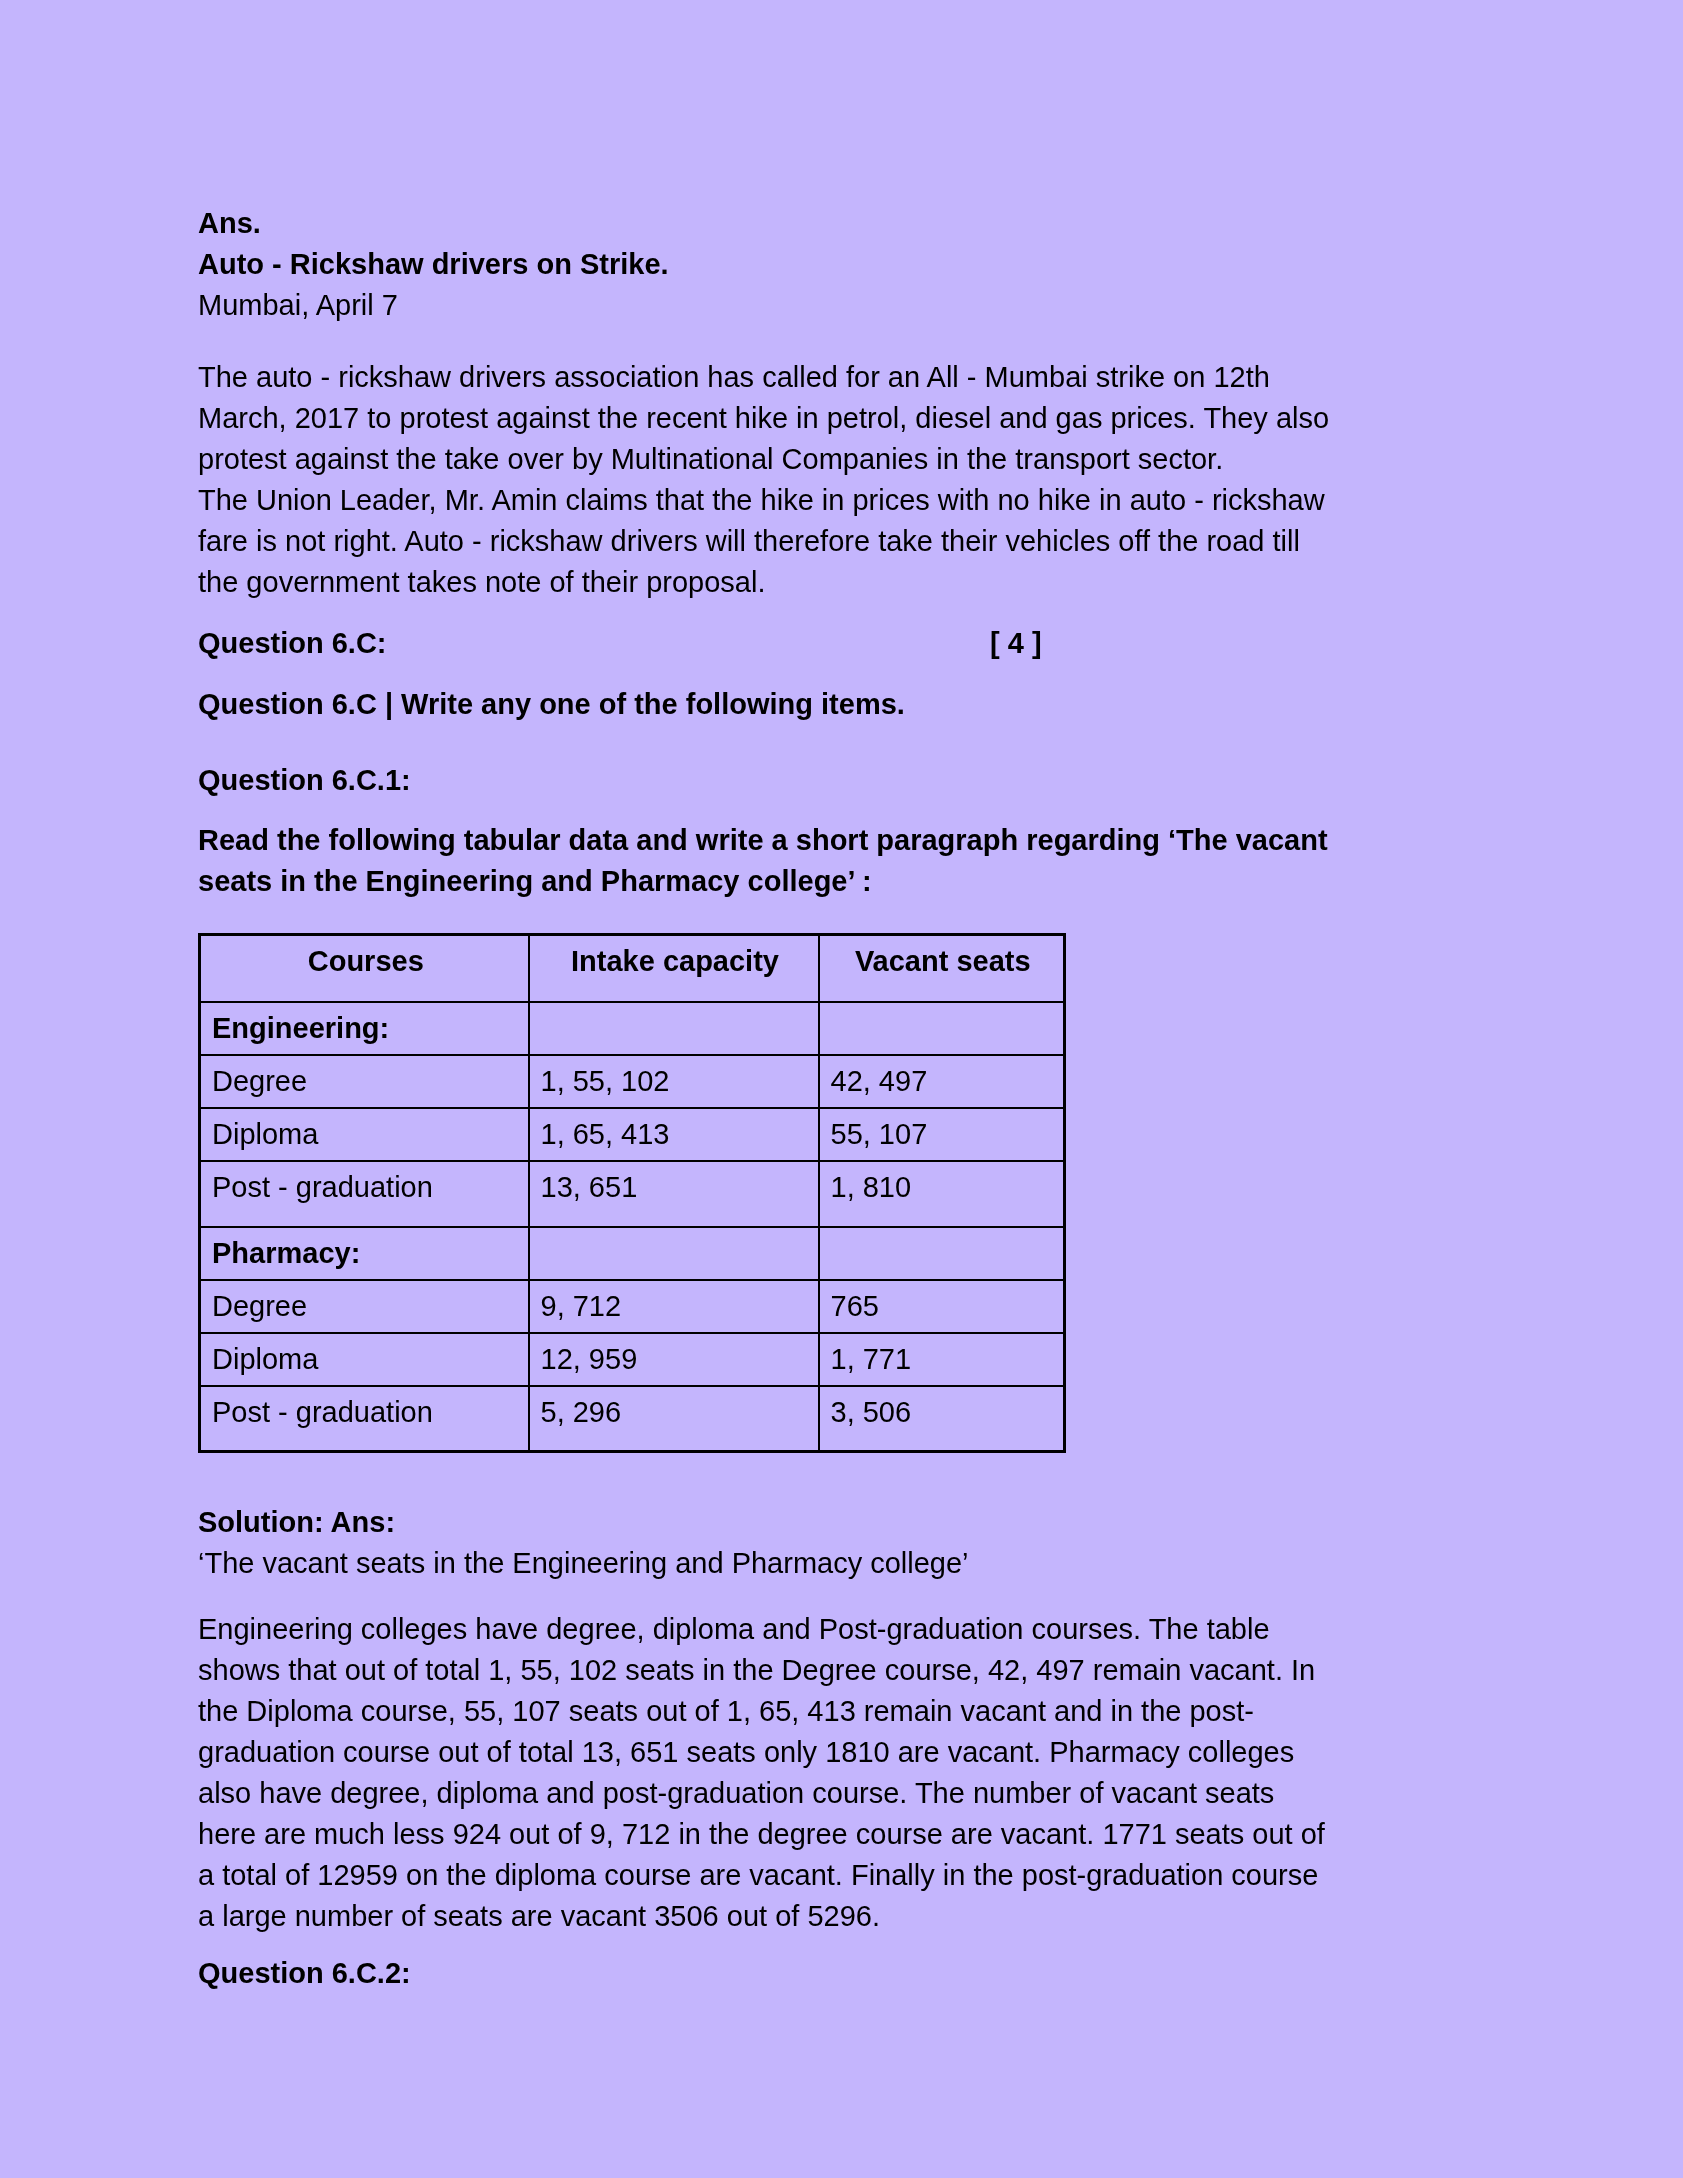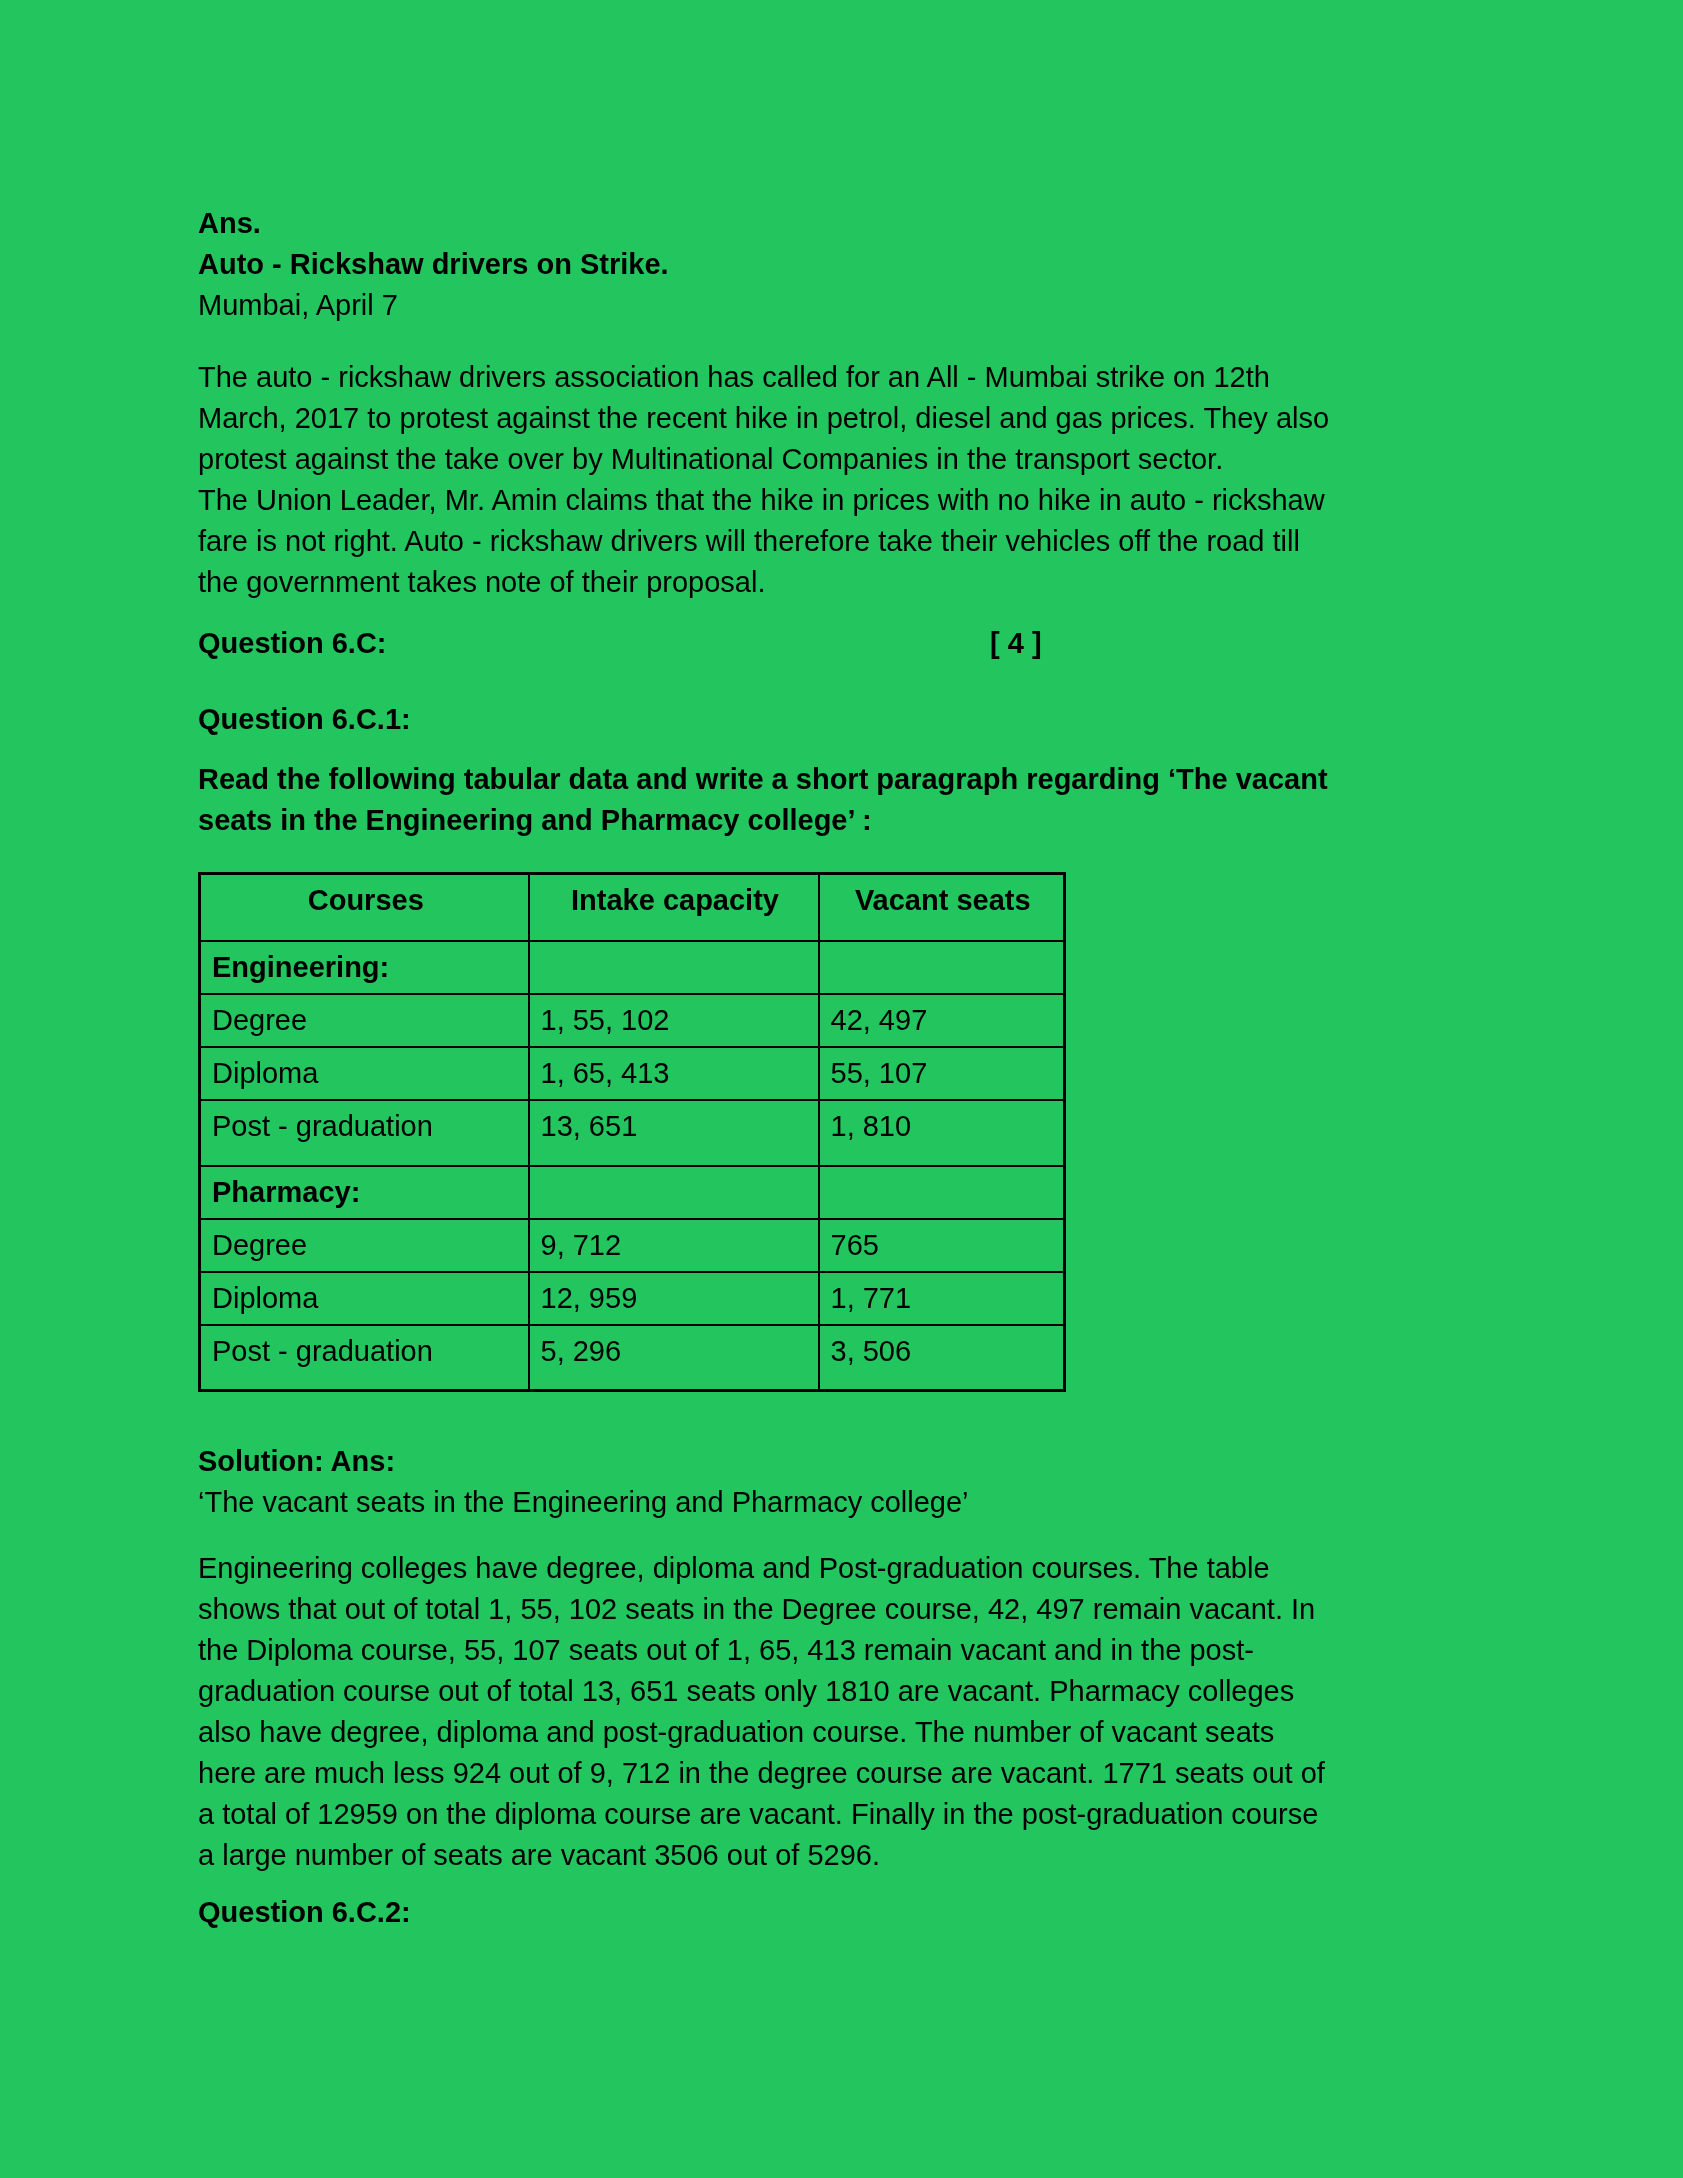--- a/index.html
+++ b/index.html
@@ -9,21 +9,21 @@
     height: 2178px;
     background: #ffffff;
     font-family: "Liberation Sans", sans-serif;
     color: #000000;
     overflow: hidden;
   }
   .page {
     position: relative;
     width: 1683px;
     height: 2178px;
-    background: #22c55e;
+    background: #c4b5fd;
   }
   .content {
     position: absolute;
     left: 198px;
     top: 203px;
     width: 1302px;
     font-size: 29px;
     line-height: 41px;
   }
   .bold { font-weight: bold; }
@@ -96,20 +96,21 @@
 protest against the take over by Multinational Companies in the transport sector.
 The Union Leader, Mr. Amin claims that the hike in prices with no hike in auto - rickshaw
 fare is not right. Auto - rickshaw drivers will therefore take their vehicles off the road till
 the government takes note of their proposal.</div>
 
     <div class="question-line">
       <span>Question 6.C:</span>
       <span class="marks">[ 4 ]</span>
     </div>
 
+    <div class="question-write">Question 6.C | Write any one of the following items.</div>
 
     <div class="question-6c1">Question 6.C.1:</div>
 
     <div class="instruction pre">Read the following tabular data and write a short paragraph regarding ‘The vacant
 seats in the Engineering and Pharmacy college’ :</div>
 
     <table class="data-table">
       <colgroup>
           <col class="c1">
           <col class="c2">

